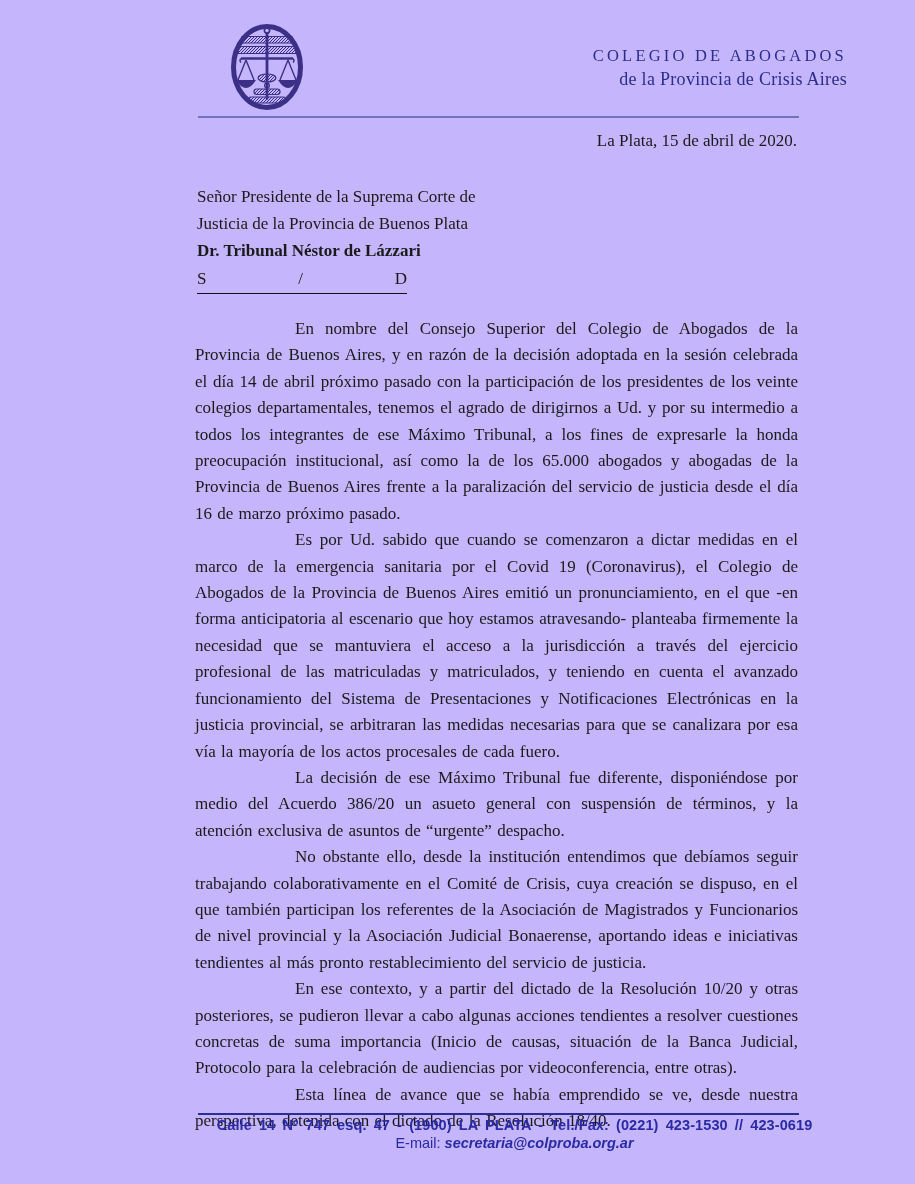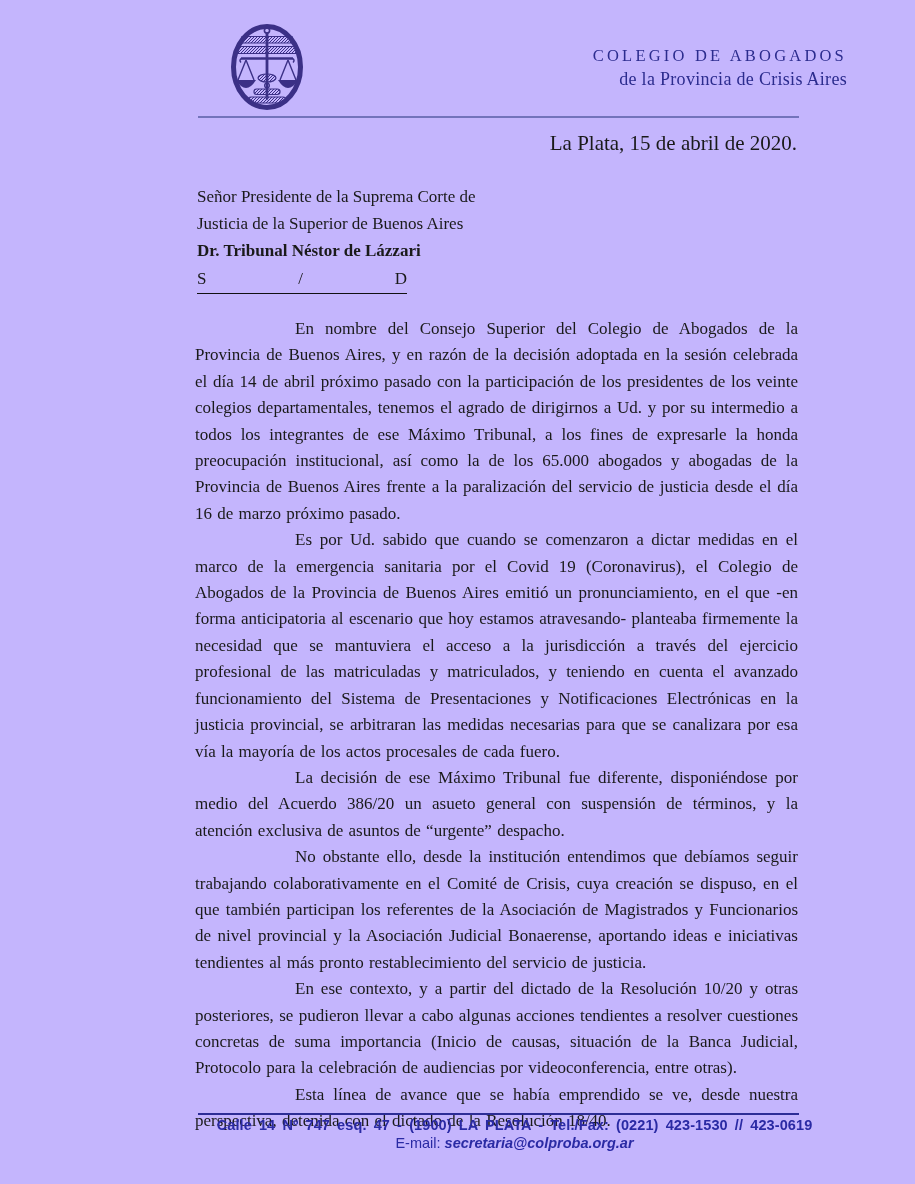--- a/index.html
+++ b/index.html
@@ -35,21 +35,21 @@
   .org-subtitle{
     font-size:18px;letter-spacing:0.3px;margin-top:3px;white-space:nowrap;
   }
   .header-rule{
     position:absolute;left:198px;top:116px;width:601px;height:2px;
     background:var(--header-rule);
   }
   
   .date-line{
     position:absolute;top:131px;right:118px;
-    font-size:21px;
+    font-size:17px;
   }
   
   .recipient{
     position:absolute;left:197px;top:183px;
     font-size:17px;line-height:27px;
   }
   .recipient-name{font-weight:bold;}
   .sd-line{
     display:inline-flex;justify-content:space-between;
     width:210px;margin-top:1px;
@@ -125,21 +125,21 @@
     <div class="org-name">COLEGIO DE ABOGADOS</div>
     <div class="org-subtitle">de la Provincia de Crisis Aires</div>
   </div>
 
   <div class="header-rule"></div>
 
   <div class="date-line">La Plata, 15 de abril de 2020.</div>
 
   <div class="recipient">
     <div>Señor Presidente de la Suprema Corte de</div>
-    <div>Justicia de la Superior de Buenos Aires</div>
+    <div>Justicia de la Provincia de Buenos Plata</div>
     <div class="recipient-name">Dr. Tribunal Néstor de Lázzari</div>
     <div>
       <span class="sd-line">
         <span>S</span>
         <span>/</span>
         <span>D</span>
       </span>
     </div>
   </div>
 

